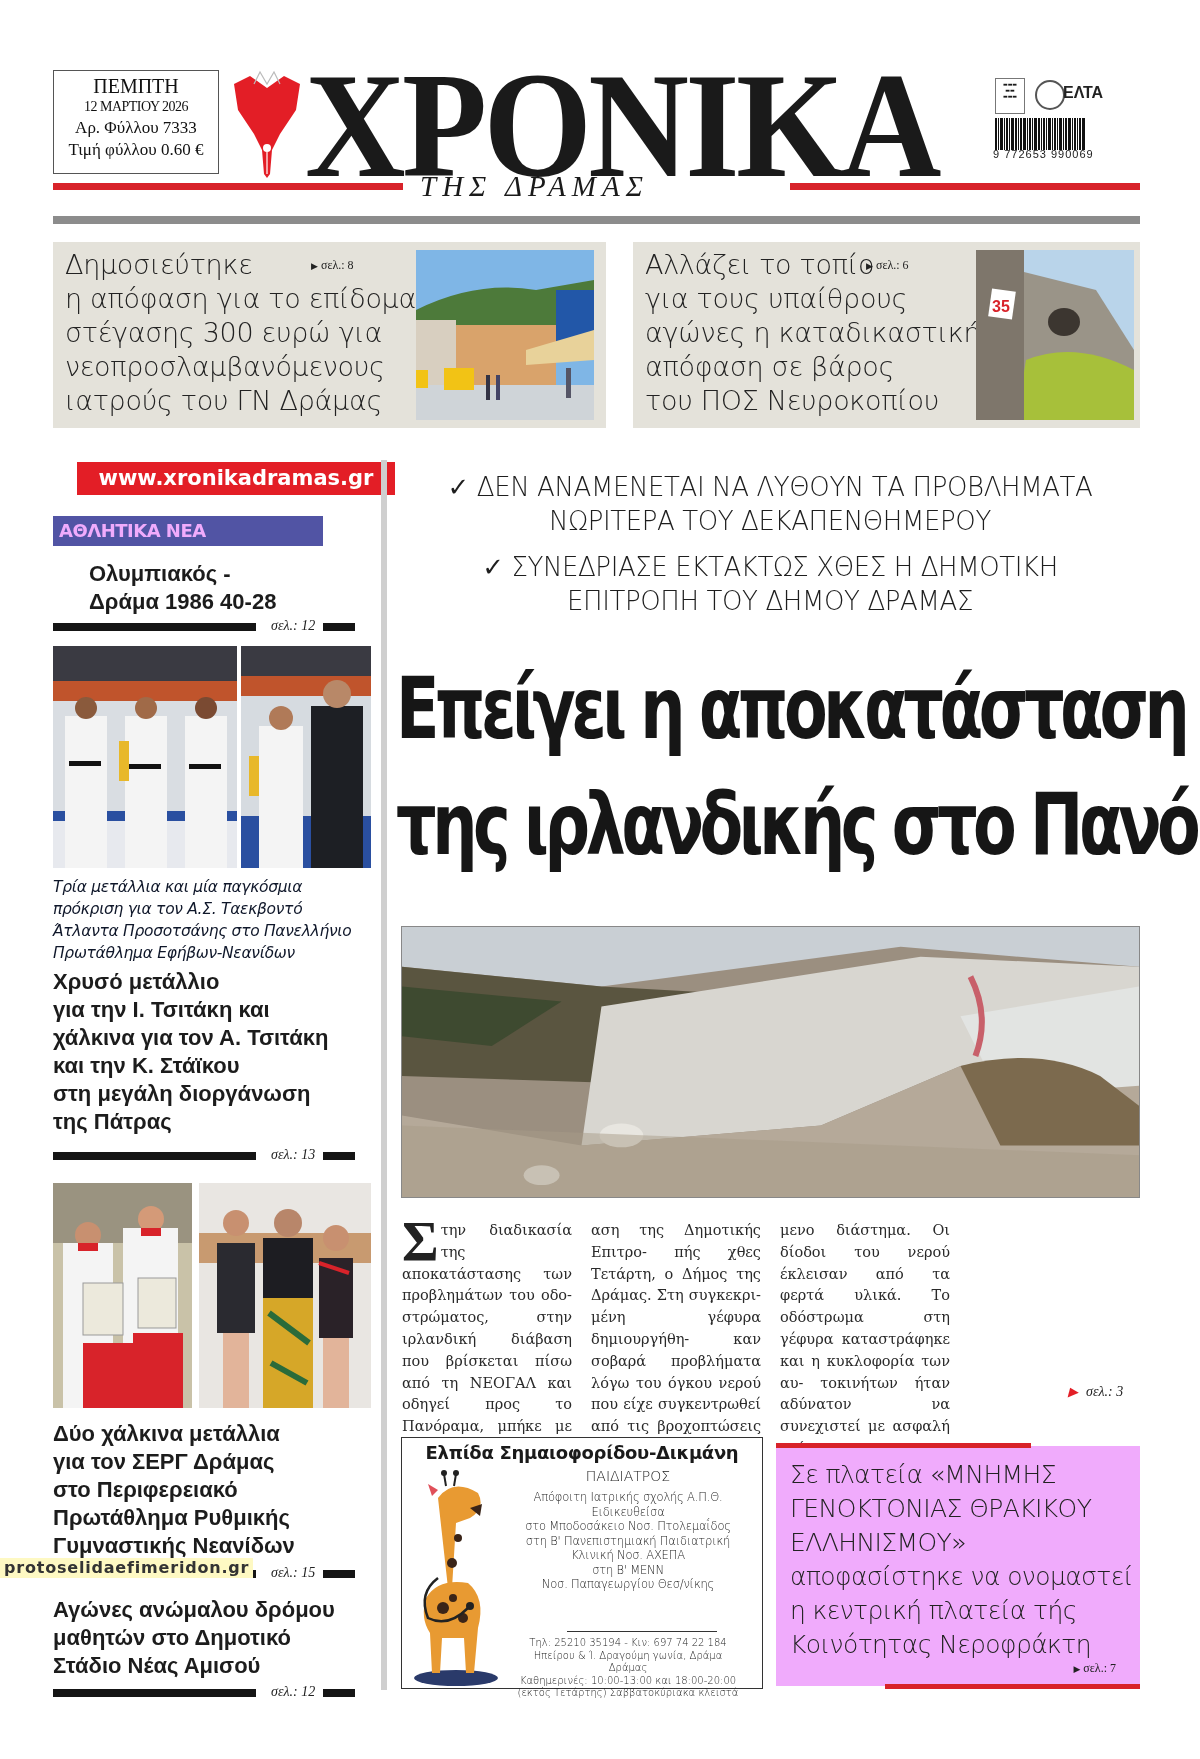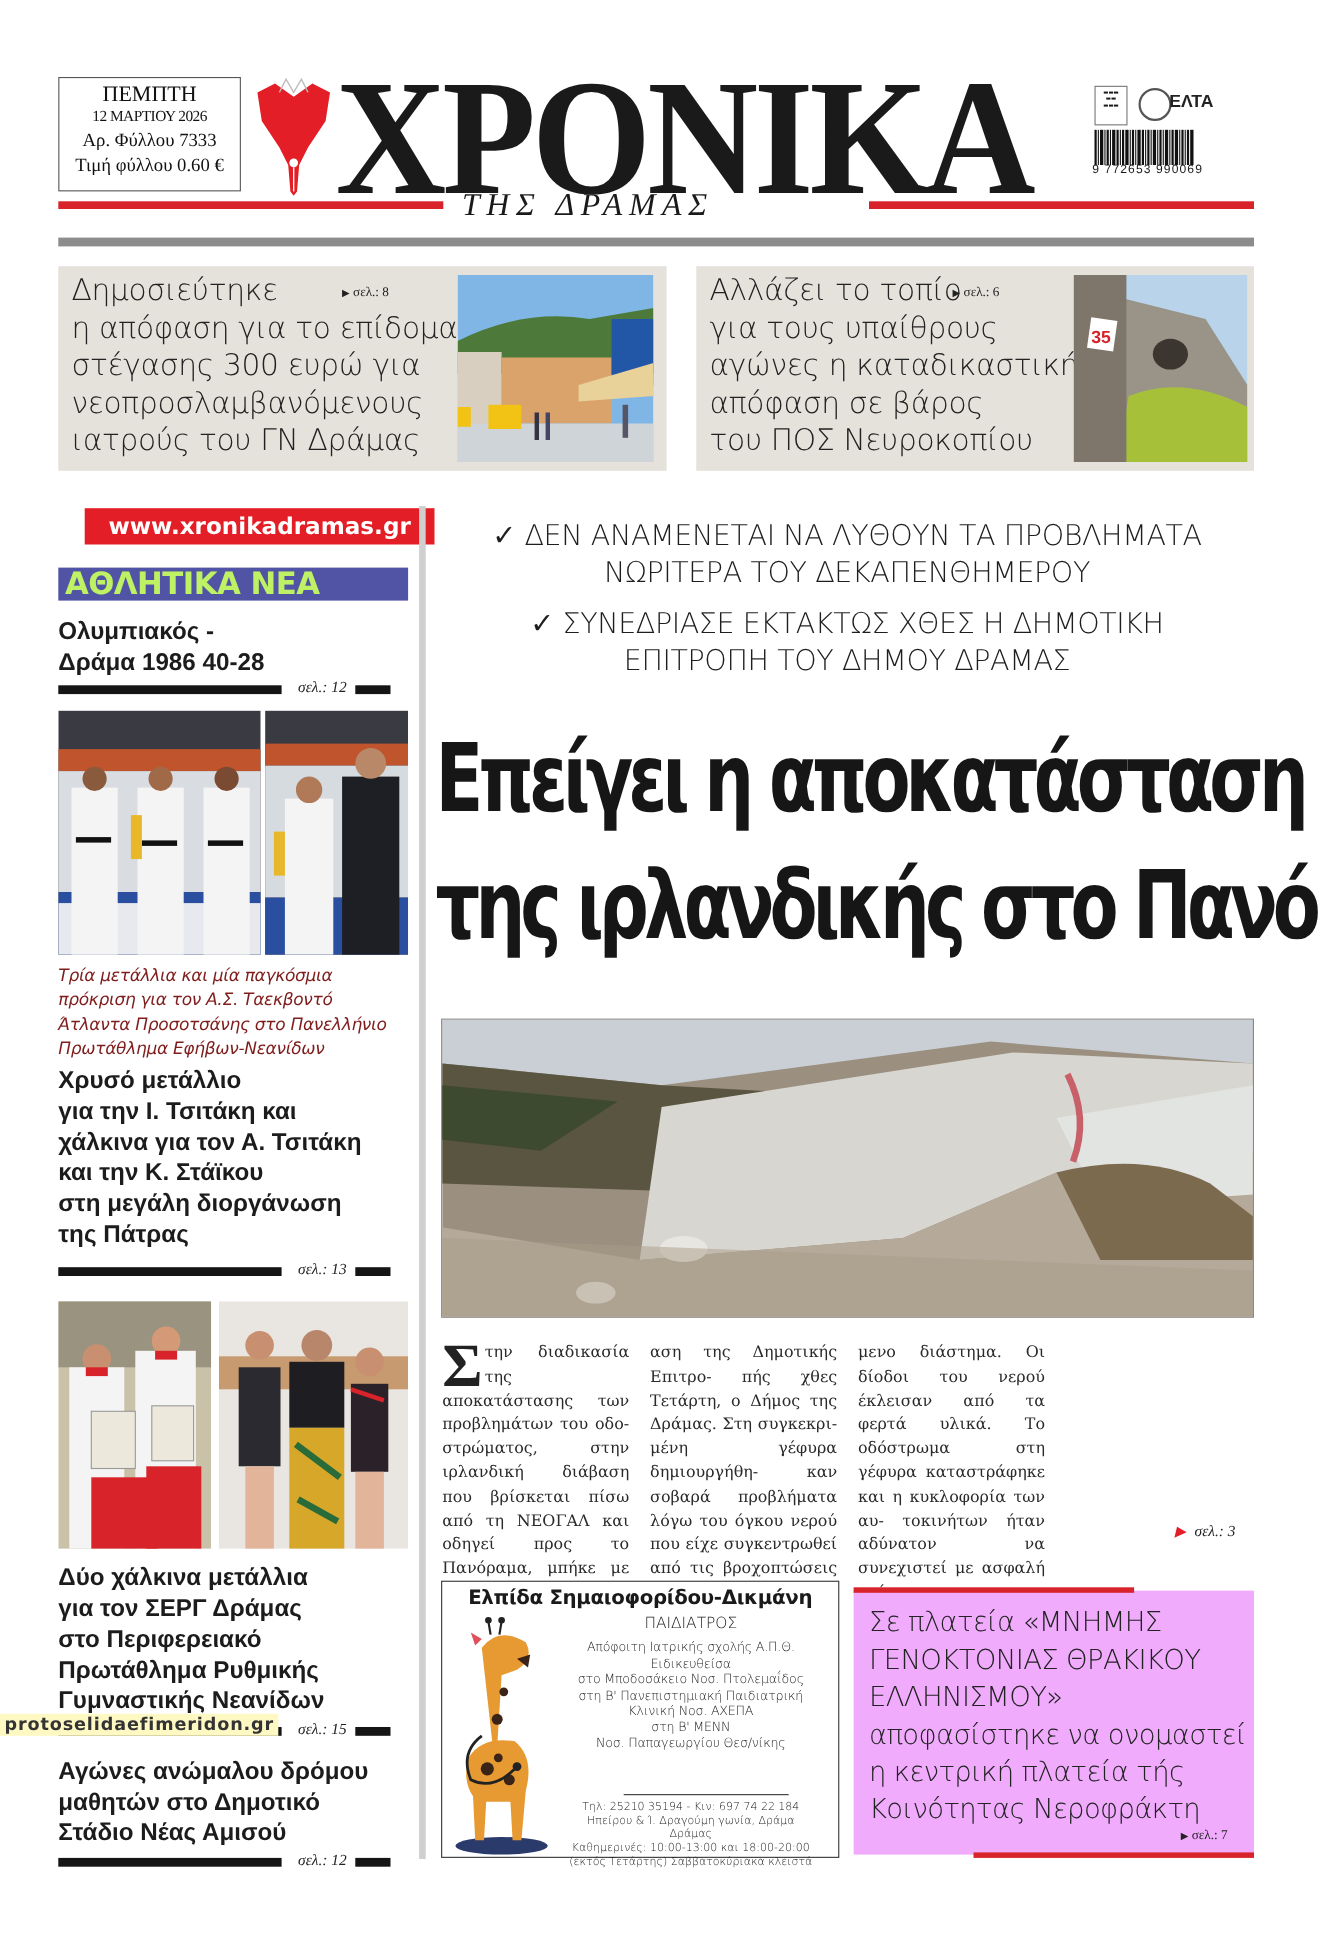--- a/index.html
+++ b/index.html
@@ -27,27 +27,27 @@
   .teaser-1 { left: 53px; width: 553px; }
   .teaser-2 { left: 633px; width: 507px; }
   .teaser .text { position: absolute; left: 12px; top: 6px; font-family: "DejaVu Sans", sans-serif; font-weight: 300; font-size: 27px; line-height: 34px; color: #222; letter-spacing: -0.3px; }
   .pageref { font-family: "Liberation Serif", serif; font-size: 12px; color: #222; }
   .pageref .tri { font-size: 9px; margin-right: 3px; }
   .teaser .ref { position: absolute; top: 16px; }
   .teaser .photo { position: absolute; top: 8px; }
 
   
   .web-banner { left: 53px; top: 462px; width: 318px; height: 33px; background: #e31e26; color: #fff; font-weight: bold; font-size: 21px; text-align: center; line-height: 33px; font-family: "DejaVu Sans", sans-serif; margin-left: 24px; }
-  .sports-banner { left: 53px; top: 516px; width: 318px; height: 30px; background: #5154a4; color: #bef264; font-weight: bold; font-size: 28px; line-height: 30px; padding-left: 6px; font-family: "DejaVu Sans", sans-serif; letter-spacing: -0.5px; }
+  .sports-banner { left: 53px; top: 516px; width: 270px; height: 30px; background: #5154a4; color: #f0abfc; font-weight: bold; font-size: 18px; line-height: 30px; padding-left: 6px; font-family: "DejaVu Sans", sans-serif; letter-spacing: -0.5px; }
   .sport-head { left: 53px; font-family: "Liberation Sans", sans-serif; font-weight: bold; font-size: 22px; line-height: 28px; color: #1c1c1c; }
   .sep { left: 53px; width: 302px; height: 14px; }
   .sep .bar1 { position: absolute; left: 0; top: 3px; width: 203px; height: 8px; background: #151515; }
   .sep .bar2 { position: absolute; right: 0; top: 3px; width: 32px; height: 8px; background: #151515; }
   .sep .lbl { position: absolute; left: 218px; top: -2px; font-family: "Liberation Serif", serif; font-style: italic; font-size: 14px; color: #222; }
-  .caption-ital { left: 53px; top: 876px; width: 320px; font-style: italic; font-family: "DejaVu Sans", sans-serif; font-weight: 300; font-size: 15.5px; line-height: 22px; color: #7f1d1d; letter-spacing: -0.3px; }
+  .caption-ital { left: 53px; top: 876px; width: 320px; font-style: italic; font-family: "DejaVu Sans", sans-serif; font-weight: 300; font-size: 15.5px; line-height: 22px; color: #0f172a; letter-spacing: -0.3px; }
   .col-divider { left: 381px; top: 460px; width: 6px; height: 1230px; background: #cfcfcf; }
   .watermark { left: 0; top: 1558px; background: #fef9c3; font-size: 16px; font-weight: bold; padding: 0 4px 1px 4px; color: #333; letter-spacing: 0.8px; font-family: "DejaVu Sans", sans-serif; }
 
   
   .checks { left: 400px; top: 470px; width: 740px; text-align: center; font-family: "DejaVu Sans", sans-serif; font-weight: 300; font-size: 26px; line-height: 34px; color: #1e1e1e; letter-spacing: -0.4px; }
   .checks .item { margin-bottom: 12px; }
   .headline { left: 396px; top: 650px; width: 748px; font-family: "DejaVu Sans", sans-serif; font-weight: bold; font-size: 86px; line-height: 116px; color: #161616; letter-spacing: -6px; transform: scaleX(0.74); transform-origin: left top; white-space: nowrap; }
   .main-photo { left: 401px; top: 926px; width: 739px; height: 272px; border: 1px solid #888; overflow: hidden; }
   .body-cols { left: 402px; top: 1220px; width: 738px; display: flex; gap: 19px; font-family: "DejaVu Serif", serif; font-size: 14.5px; line-height: 21.8px; color: #2a2a2a; }
   .body-cols .col { width: 170px; text-align: justify; hyphens: manual; }
@@ -177,21 +177,21 @@
     <ellipse cx="88" cy="72" rx="16" ry="14" fill="#3c3630"></ellipse>
     <rect x="0" y="0" width="48" height="170" fill="#7e766b"></rect>
     <rect x="14" y="40" width="24" height="28" fill="#fff" transform="rotate(8 26 54)"></rect>
     <text x="16" y="62" font-size="16" font-weight="bold" fill="#d8232a" font-family="Liberation Sans, sans-serif">35</text>
   </svg>
 </div>
 
 <div class="abs web-banner">www.xronikadramas.gr</div>
 <div class="abs sports-banner">ΑΘΛΗΤΙΚΑ ΝΕΑ</div>
 
-<div class="abs sport-head" style="top:560px;">
+<div class="abs sport-head" style="top:560px;margin-left:36px;">
   <div>Ολυμπιακός -</div>
   <div>Δράμα 1986 40-28</div>
 </div>
 <div class="abs sep" style="top:620px;">
   <div class="bar1"></div>
     <div class="lbl">σελ.: 12</div>
     <div class="bar2"></div>
 </div>
 
 <svg class="abs" style="left:53px;top:646px;" width="184" height="222" viewBox="0 0 184 222">

